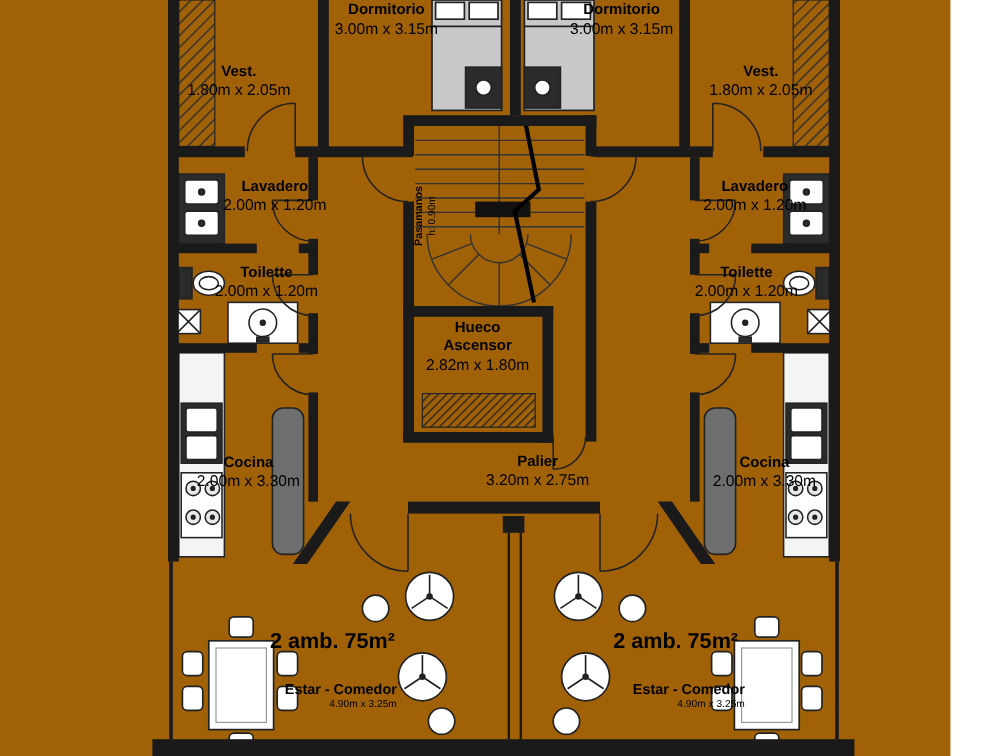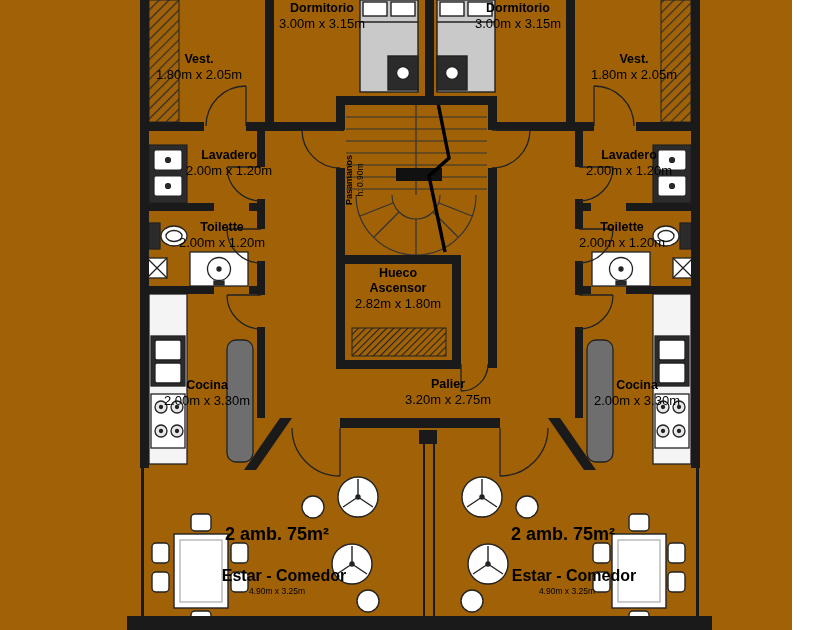--- a/index.html
+++ b/index.html
@@ -5,22 +5,22 @@
   * { margin:0; padding:0; box-sizing:border-box; }
   html,body { background:#ffffff; }
   body { font-family:"Liberation Sans", sans-serif; color:#000; }
   .canvas { position:relative; width:792px; height:630px; background:#a16207; overflow:hidden; }
   .canvas svg { position:absolute; left:0; top:0; }
   .lbl { position:absolute; transform:translateX(-50%); text-align:center; line-height:1.18; white-space:nowrap; z-index:5; }
   .rname { font-weight:bold; font-size:12.5px; letter-spacing:0; }
   .rdims { font-size:13px; }
   .wrap { white-space:normal; width:86px; }
   .area-lbl { font-size:18px; font-weight:bold; }
-  .estar .rname { font-size:16px;padding-left:14px; }
-  .estar .rdims { font-size:8.5px; }
+  .estar .rname { font-size:12px;padding-left:14px; }
+  .estar .rdims { font-size:8.5px;text-align:right; }
   .rot { transform:translate(-50%,-50%) rotate(-90deg); white-space:nowrap; }
   .rot .rname { font-size:9px; }
   .rot .rdims { font-size:8.5px; }
 </style>
 </head>
 <body>
 
 <div class="canvas">
 
   <svg width="840" height="630" viewBox="0 0 840 630">

